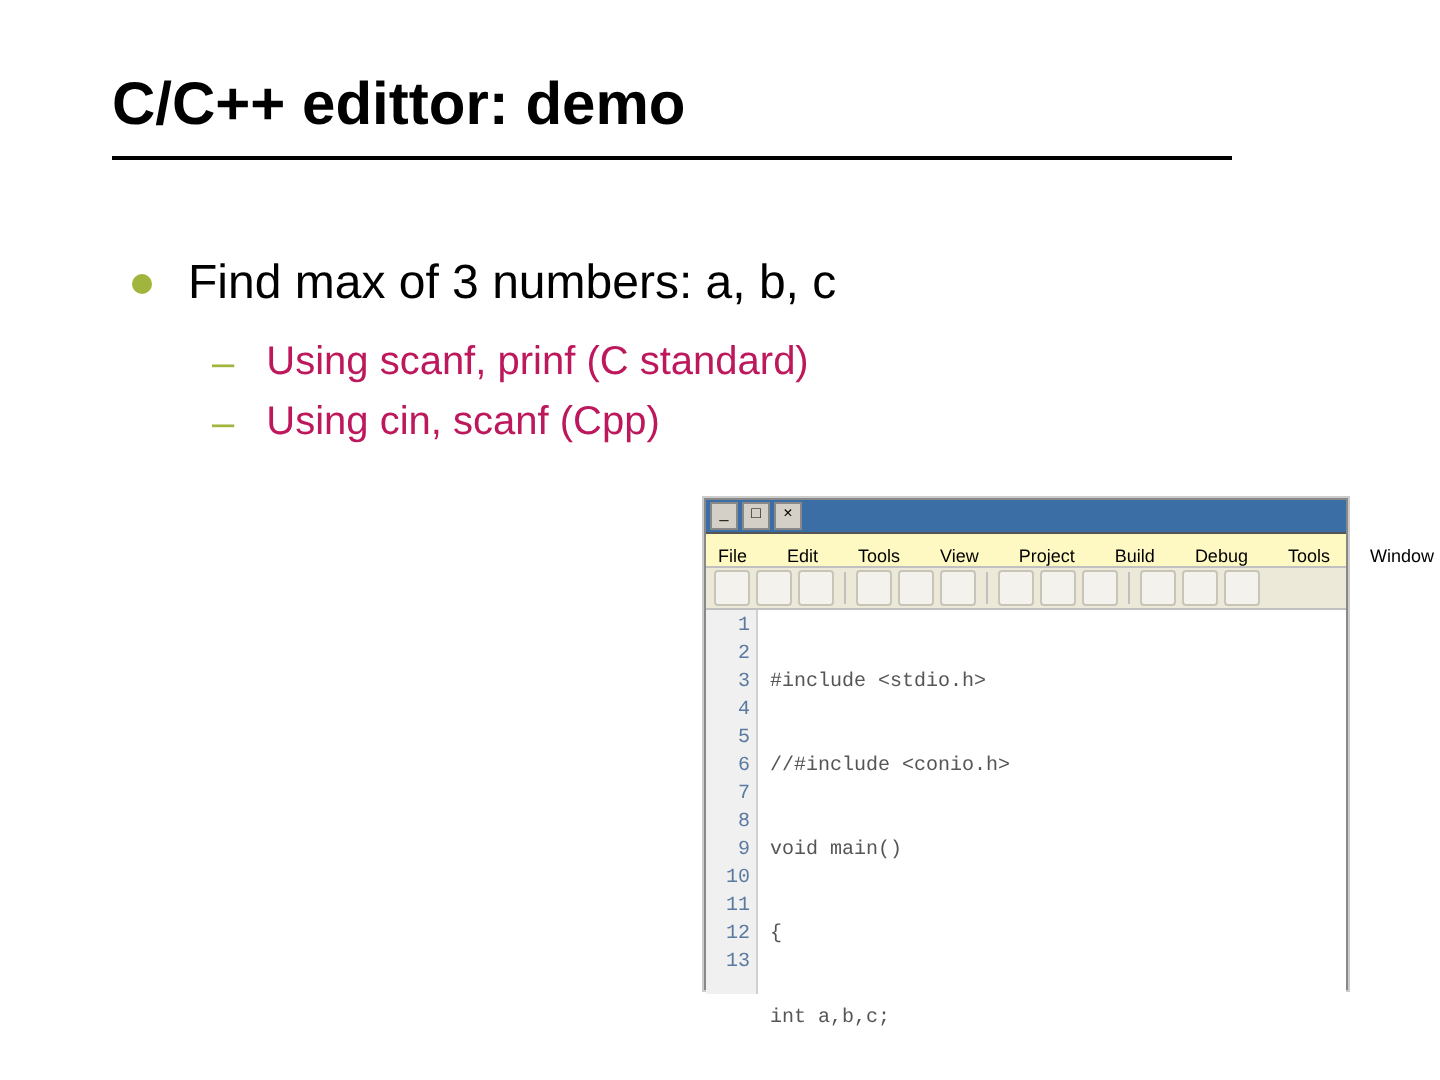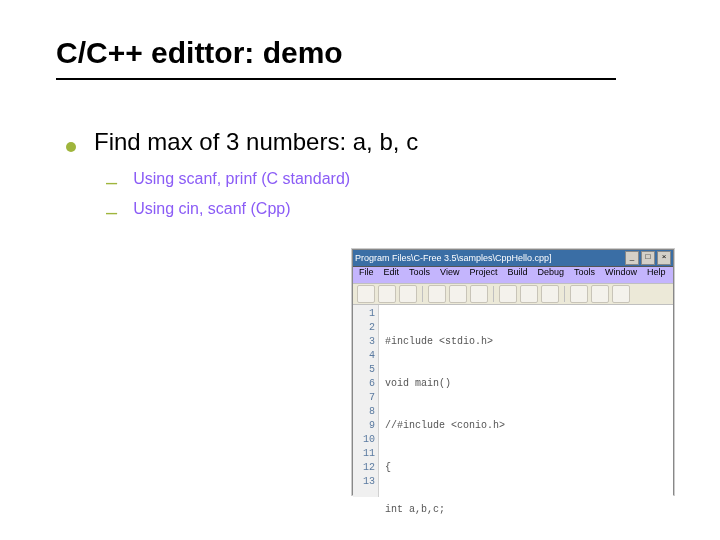--- a/index.html
+++ b/index.html
@@ -1,33 +1,33 @@
 <!DOCTYPE html>
 <html><head>
 <meta charset="utf-8">
 <style>
   html,body{margin:0;padding:0;width:720px;height:540px;background:#fff;font-family:Arial,Helvetica,sans-serif;overflow:hidden}
   .slide{position:relative;width:680px;height:540px;box-sizing:border-box;padding:36px 56px 0 56px}
   .title{font-size:30px;font-weight:bold;color:#000;margin:0 0 8px 0}
   .title-underline{height:2px;background:#000;width:560px;margin-bottom:48px}
   .body{padding-left:10px}
-  .l1{display:flex;align-items:center;margin-bottom:14px}
+  .l1{display:flex;align-items:flex-start;margin-bottom:14px}
   .dot{width:10px;height:10px;border-radius:50%;background:#9fb53c;margin-top:9px;margin-right:18px;flex:0 0 auto}
   .l1-text{font-size:24px;color:#000}
   .l2-list{margin-left:40px}
   .l2{display:flex;align-items:flex-start;margin-bottom:6px}
   .dash{color:#9fb53c;font-size:20px;margin-right:16px;margin-top:1px;flex:0 0 auto}
-  .l2-text{font-size:16px;color:#8b5cf6}
+  .l2-text{font-size:20px;color:#be185d}
   
   .ide{position:absolute;left:352px;top:249px;width:320px;height:244px;border:1px solid #888;background:#ece9d8;font-family:Tahoma,Arial,sans-serif;font-size:9px;box-shadow:0 0 0 1px #ccc}
   .ide-title{height:16px;background:linear-gradient(#3a6ea5,#3a6ea5);color:#fff;display:flex;align-items:center;padding:0 2px;font-size:9px;justify-content:space-between;border-bottom:1px solid #555}
   .ide-title-text{white-space:nowrap;overflow:hidden}
   .winbtns{display:flex;gap:2px}
   .winbtn{width:12px;height:12px;background:#d4d0c8;border:1px solid #888;font-size:8px;line-height:10px;text-align:center;color:#000}
-  .ide-menu{height:16px;background:#c4b5fd;display:flex;align-items:flex-start;gap:10px;padding:0 6px;color:#000;border-bottom:1px solid #c0c0c0}
+  .ide-menu{height:16px;background:#fef9c3;display:flex;align-items:flex-end;gap:20px;padding:0 6px;color:#000;border-bottom:1px solid #c0c0c0}
   .ide-menu span{font-size:9px}
   .ide-tb{height:20px;background:#ece9d8;display:flex;align-items:center;gap:3px;padding:0 4px;border-bottom:1px solid #c0c0c0}
   .tbtn{width:16px;height:16px;background:#f4f2ec;border:1px solid #c8c4b8;border-radius:2px}
   .tsep{width:1px;height:16px;background:#c0c0c0;margin:0 2px}
   .ide-body{display:flex;height:calc(100% - 52px);background:#fff}
   .gutter{width:22px;background:#f0f0f0;border-right:1px solid #d0d0d0;color:#5a7aa0;text-align:right;padding:2px 3px 0 0;font-family:"Courier New",monospace;font-size:10px;line-height:14px}
   .code{flex:1;padding:2px 4px 0 6px;font-family:Liberation Mono, monospace;font-size:10px;line-height:14px;color:#555;white-space:pre}
 </style>
 </head>
 <body>
@@ -47,21 +47,20 @@
       </div>
       <div class="l2">
         <div class="dash">–</div>
         <div class="l2-text">Using cin, scanf (Cpp)</div>
       </div>
     </div>
   </div>
 
   <div class="ide">
     <div class="ide-title">
-      <span class="ide-title-text">Program Files\C-Free 3.5\samples\CppHello.cpp]</span>
       <div class="winbtns">
         <div class="winbtn">_</div>
         <div class="winbtn">□</div>
         <div class="winbtn">×</div>
       </div>
     </div>
     <div class="ide-menu">
       <span>File</span>
       <span>Edit</span>
       <span>Tools</span>
@@ -101,22 +100,22 @@
         <div>7</div>
         <div>8</div>
         <div>9</div>
         <div>10</div>
         <div>11</div>
         <div>12</div>
         <div>13</div>
       </div>
       <div class="code">
         <div>#include &lt;stdio.h&gt;</div>
+        <div>//#include &lt;conio.h&gt;</div>
         <div>void main()</div>
-        <div>//#include &lt;conio.h&gt;</div>
         <div>{</div>
         <div>int a,b,c;</div>
         
         
         
         
         
         
         
         <div></div>

